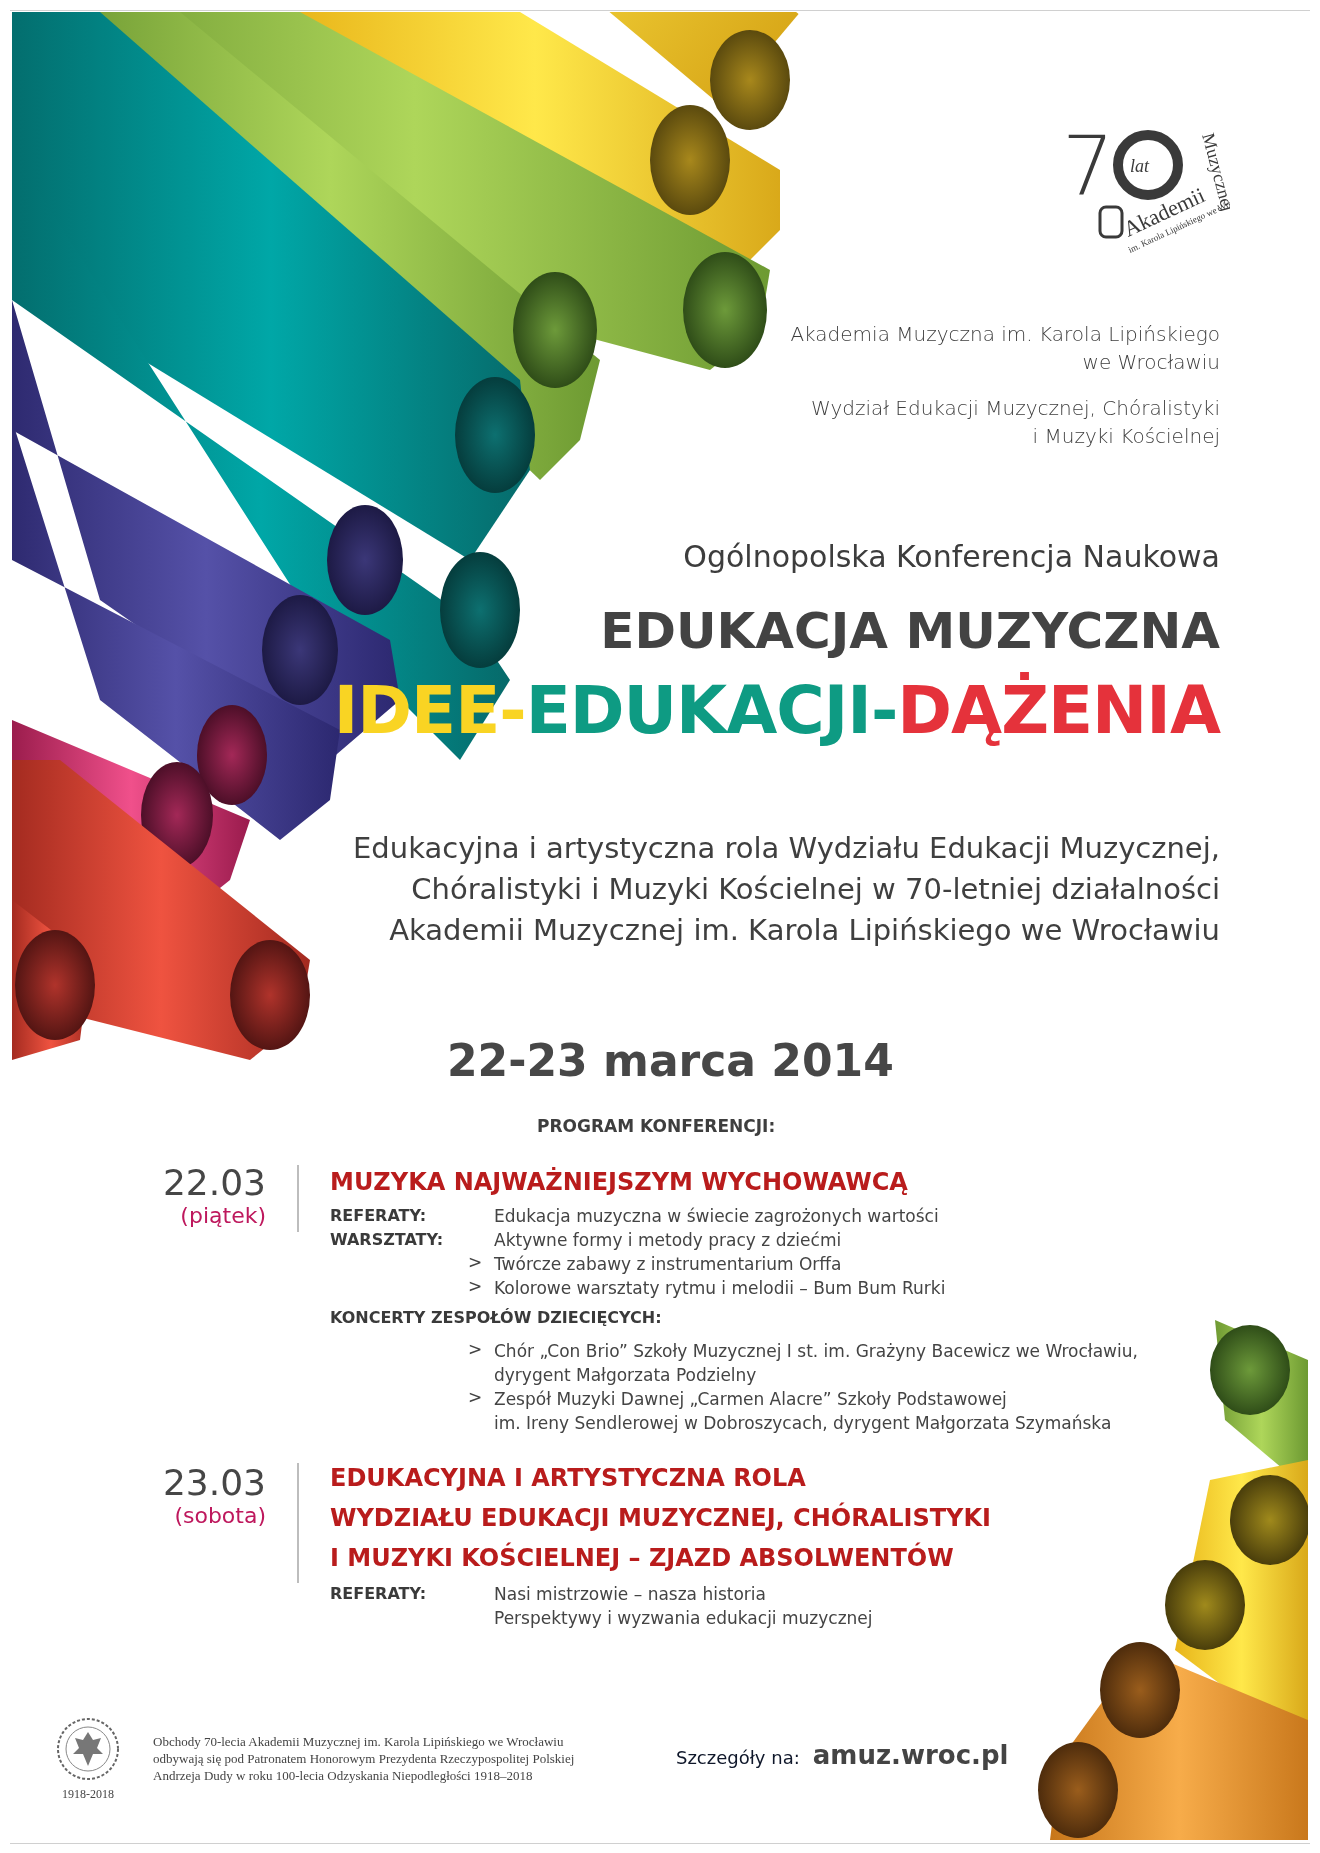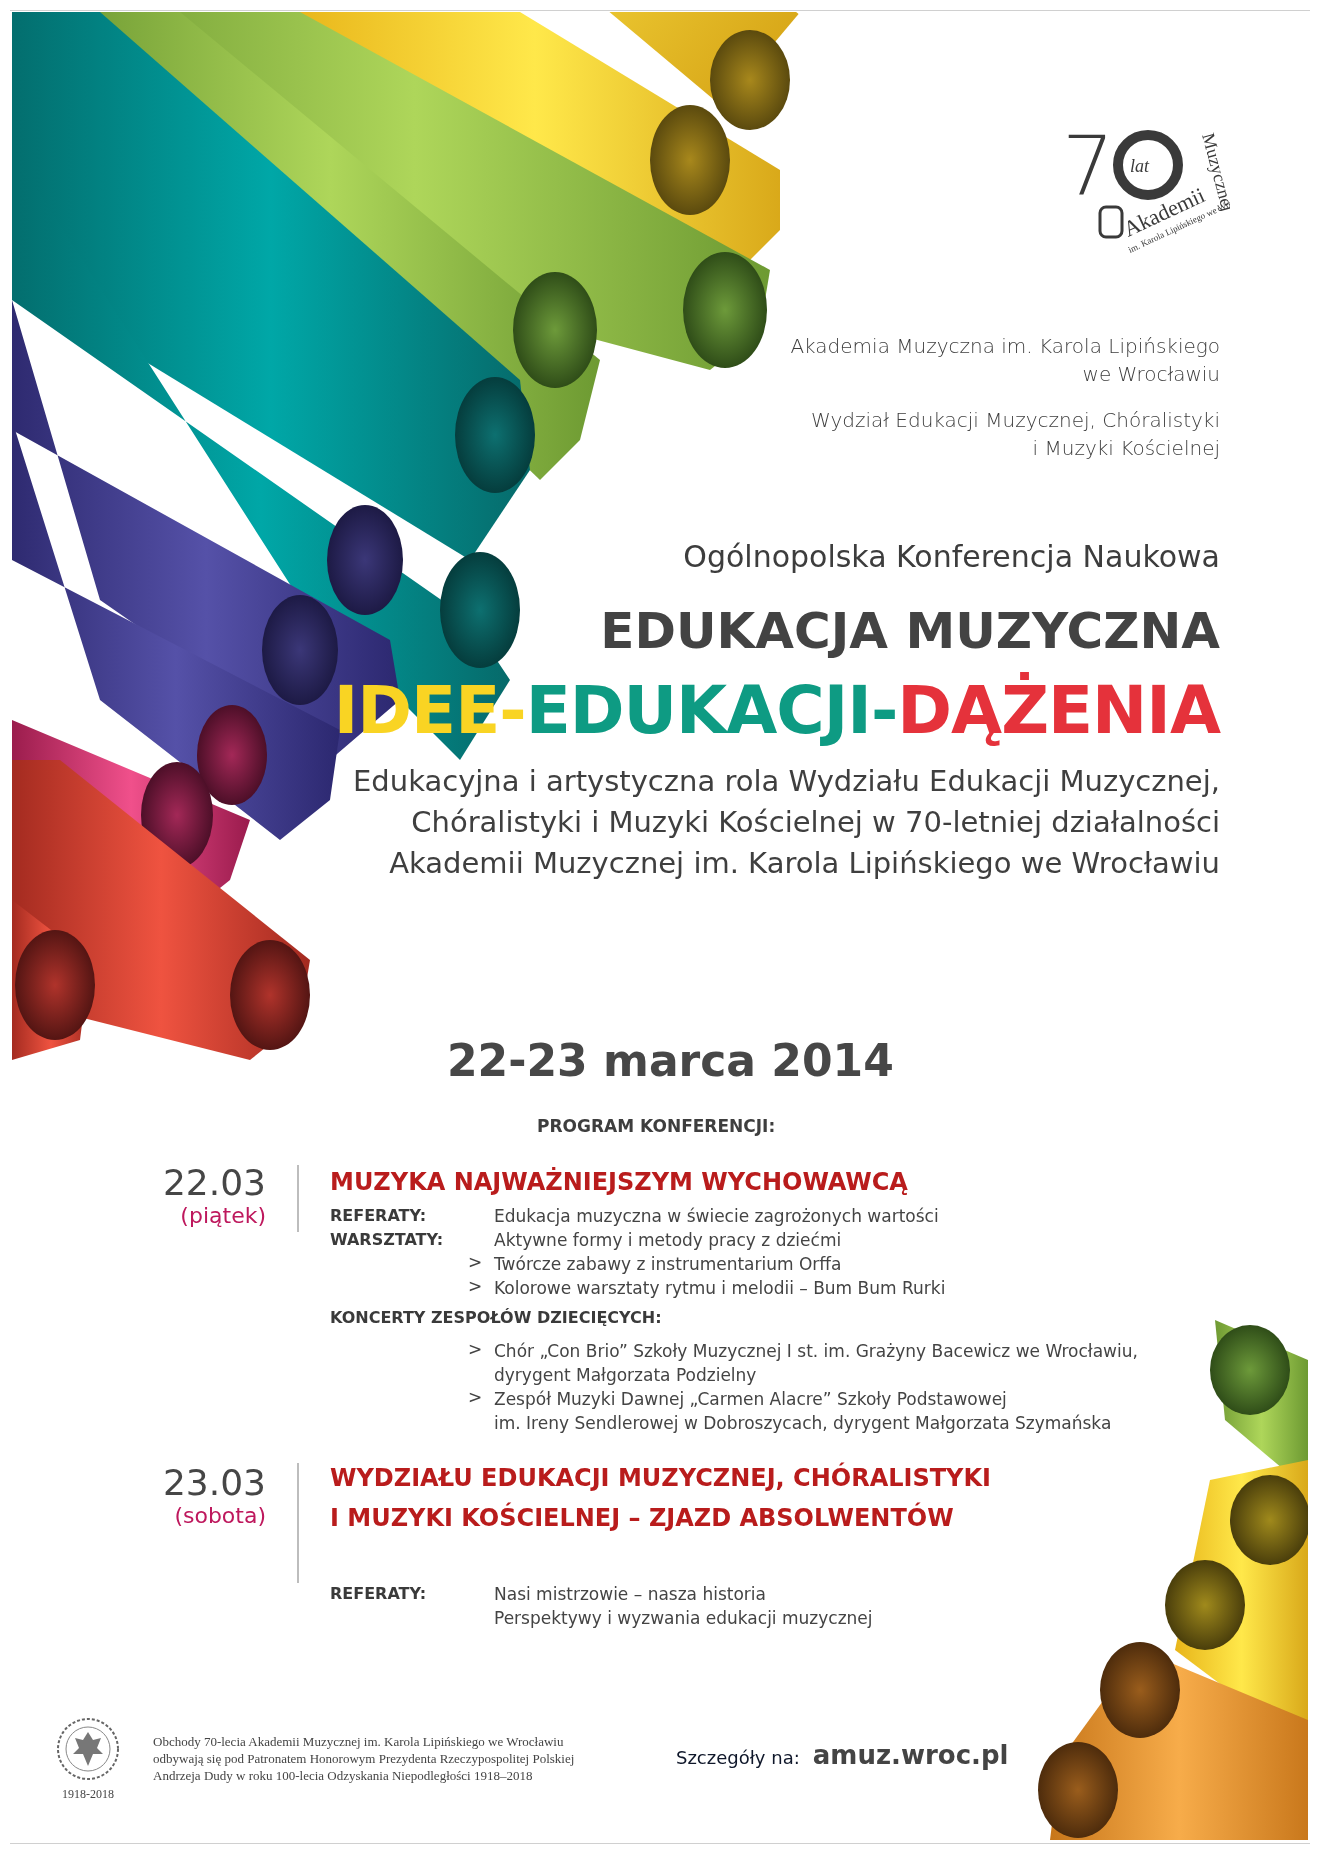--- a/index.html
+++ b/index.html
@@ -1,20 +1,20 @@
 <!DOCTYPE html>
 <html><head>
 <meta charset="utf-8">
 <style>
   html, body { margin:0; padding:0; }
   body { width:1320px; height:1853px; position:relative; overflow:hidden; background:#fff; font-family:"DejaVu Sans", sans-serif; color:#444; }
   .abs { position:absolute; }
   .art { position:absolute; left:0; top:0; width:1320px; height:1853px; pointer-events:none; }
   .right { text-align:right; }
-  .inst { font-size:20px; line-height:28px; color:#3d3d3d; font-weight:300;margin-top:12px; }
+  .inst { font-size:20px; line-height:28px; color:#3d3d3d; font-weight:300; }
   .conf-label { font-size:30px; color:#3d3d3d;margin-top:24px; }
   .title1 { font-family:"DejaVu Sans", sans-serif; font-weight:bold; font-size:50px; color:#434343; letter-spacing:0px; }
   .title2 { font-family:"DejaVu Sans", sans-serif; font-weight:bold; font-size:66px; letter-spacing:-1px; }
   .subtitle { font-size:29px; line-height:41px; color:#3f3f3f; }
   .date-main { font-weight:bold; font-size:44px; color:#474747; }
   .program-label { font-weight:bold; font-size:17px; color:#3e3e3e; }
   .day-date { font-weight:normal; font-size:36px; color:#464646; }
   .day-weekday { font-size:22px; color:#be185d; }
   .divider { position:absolute; width:2px; background:#bdbdbd; }
   .day-title { font-weight:bold; font-size:24px; line-height:40px; color:#b91c1c; }
@@ -178,21 +178,21 @@
   <div>i Muzyki Kościelnej</div>
 </div>
 
 <div class="abs right conf-label" style="right:100px; top:515px; width:700px;">Ogólnopolska Konferencja Naukowa</div>
 
 <div class="abs right title1" style="right:100px; top:602px; width:900px;">EDUKACJA MUZYCZNA</div>
 <div class="abs right title2" style="right:100px; top:672px; width:1200px;">
   <span style="color:#F9D423">IDEE</span><span style="color:#F9D423">-</span><span style="color:#0E9B83">EDUKACJI</span><span style="color:#0E9B83">-</span><span style="color:#E5323B">DĄŻENIA</span>
 </div>
 
-<div class="abs right subtitle" style="right:100px; top:761px; width:1000px;">
+<div class="abs right subtitle" style="right:100px; top:828px; width:1000px;">
   <div>Edukacyjna i artystyczna rola Wydziału Edukacji Muzycznej,</div>
   <div>Chóralistyki i Muzyki Kościelnej w 70-letniej działalności</div>
   <div>Akademii Muzycznej im. Karola Lipińskiego we Wrocławiu</div>
 </div>
 
 <div class="abs date-main" style="left:447px; top:1035px;">22-23 marca 2014</div>
 
 <div class="abs program-label" style="left:537px; top:1116px;">PROGRAM KONFERENCJI:</div>
 
 <div class="abs right" style="left:140px; top:1162px; width:126px;">
@@ -221,20 +221,21 @@
   <div class="abs txt" style="left:164px; top:183px;">Zespół Muzyki Dawnej „Carmen Alacre” Szkoły Podstawowej</div>
   <div class="abs txt" style="left:164px; top:207px;">im. Ireny Sendlerowej w Dobroszycach, dyrygent Małgorzata Szymańska</div>
 </div>
 
 <div class="abs right" style="left:140px; top:1462px; width:126px;">
   <div class="day-date">23.03</div>
   <div class="day-weekday">(sobota)</div>
 </div>
 <div class="divider" style="left:297px; top:1463px; height:120px;"></div>
 <div class="abs day-title" style="left:330px; top:1458px;">
+  <div>EDUKACYJNA I ARTYSTYCZNA ROLA</div>
   <div>WYDZIAŁU EDUKACJI MUZYCZNEJ, CHÓRALISTYKI</div>
   <div>I MUZYKI KOŚCIELNEJ – ZJAZD ABSOLWENTÓW</div>
 </div>
 <div class="abs" style="left:330px; top:1582px; width:800px;">
   <div class="abs lbl" style="left:0; top:2px;">REFERATY:</div>
   <div class="abs txt" style="left:164px; top:0;">Nasi mistrzowie – nasza historia</div>
   <div class="abs txt" style="left:164px; top:24px;">Perspektywy i wyzwania edukacji muzycznej</div>
 </div>
 
 <div class="abs" style="left:48px; top:1716px; width:80px; height:90px; text-align:center;">

